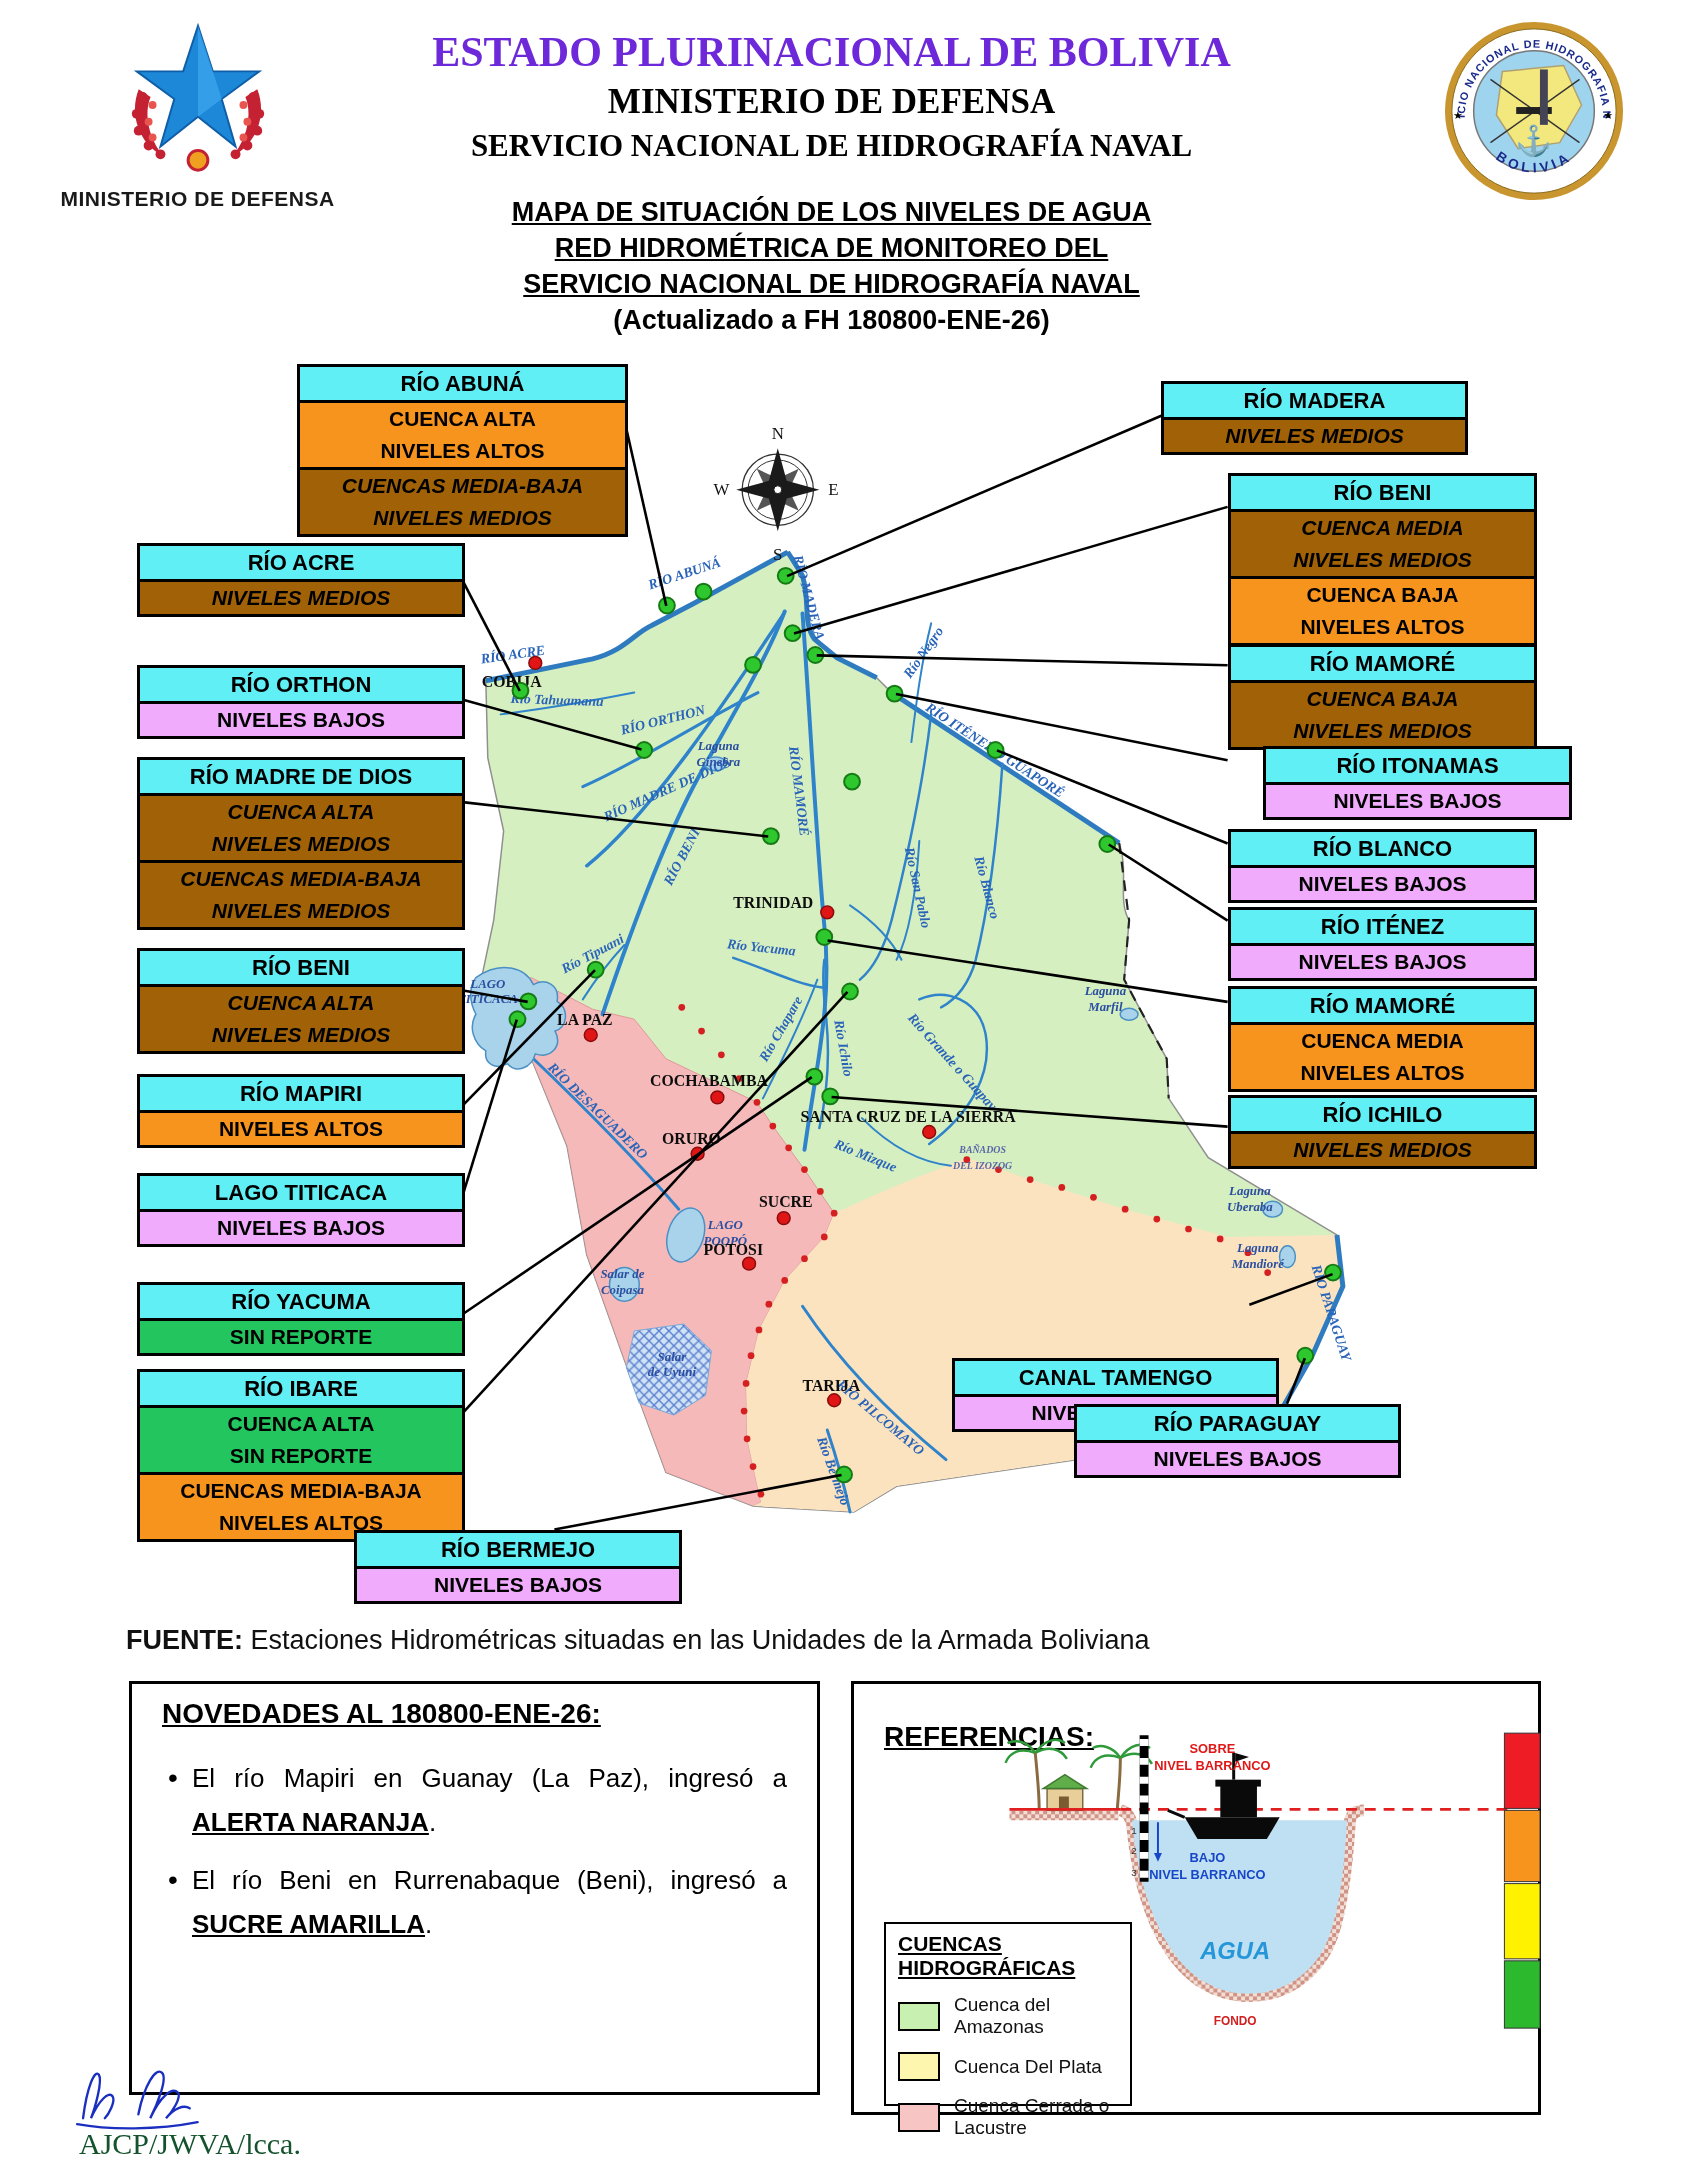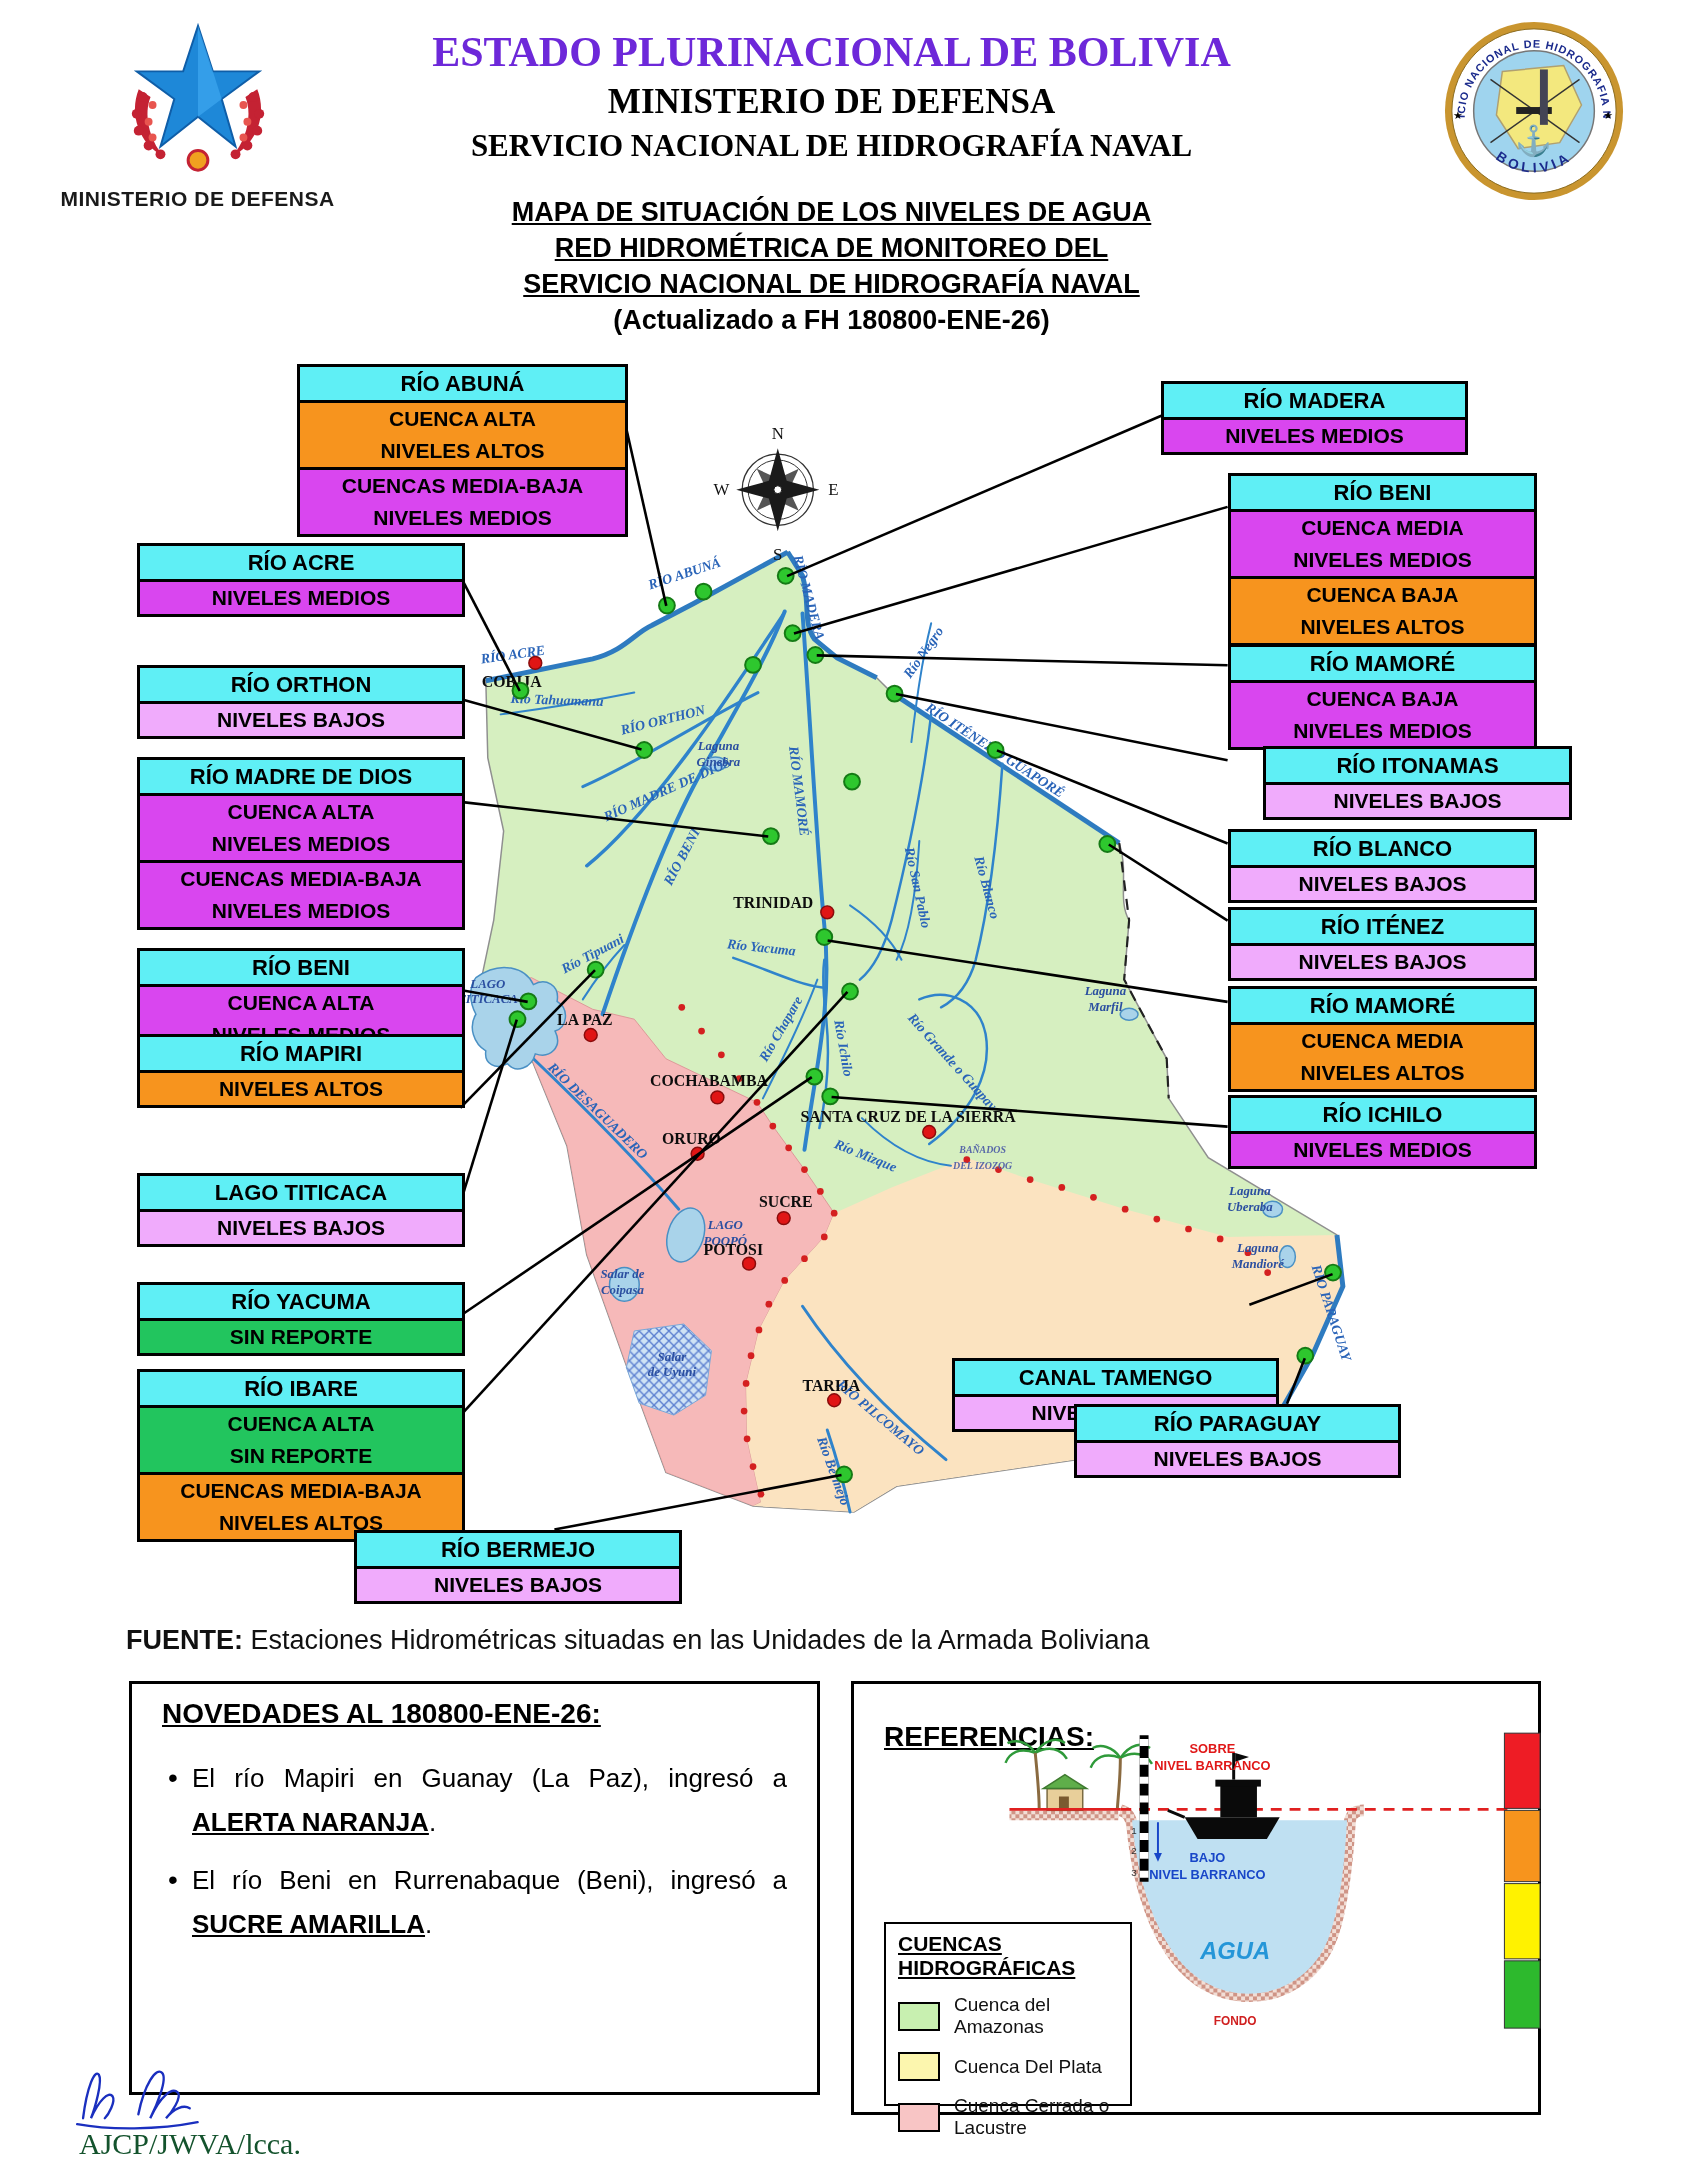--- a/index.html
+++ b/index.html
@@ -16,21 +16,21 @@
   .logo-left{position:absolute;left:59px;top:20px;width:277px;text-align:center;}
   .logo-left-caption{font-weight:bold;font-size:21px;color:#1a1a1a;letter-spacing:0.5px;margin-top:4px;}
   .seal{position:absolute;left:1443px;top:20px;}
   
   .callout{position:absolute;border:3px solid #000;background:#fff;z-index:30;}
   .co-title{background:#5FEFF5;font-weight:bold;font-size:22px;text-align:center;
             padding:4px 2px 3px 2px;border-bottom:3px solid #000;}
   .co-row{font-weight:bold;font-size:21px;text-align:center;border-bottom:3px solid #000;}
   .co-row:last-child{border-bottom:none;}
   .co-row div{padding:3px 2px;line-height:26px;}
-  .co-row.yellow{background:#d946ef;}
+  .co-row.yellow{background:#a16207;font-style:italic;}
   .co-row.orange{background:#F7941E;}
   .co-row.green{background:#f0abfc;}
   .co-row.white{background:#22c55e;}
   
   .river-label{font-family:"Liberation Serif",serif;font-style:italic;font-weight:bold;font-size:14px;fill:#2a64b8;}
   .lake-label{font-family:"Liberation Serif",serif;font-style:italic;font-weight:bold;font-size:13px;fill:#2b4fa0;}
   .marsh-label{font-family:"Liberation Serif",serif;font-style:italic;font-weight:bold;font-size:10px;fill:#5868a8;}
   .city-label{font-family:"Liberation Serif",serif;font-weight:bold;font-size:16px;fill:#0d0d0d;}
   .compass-letter{font-family:"Liberation Serif",serif;font-size:17px;fill:#111;}
   
@@ -374,21 +374,21 @@
           <div>NIVELES MEDIOS</div>
         </div>
       </div>
       <div class="callout" style="left: 137px; top: 948px; width: 322px;">
         <div class="co-title">RÍO BENI</div>
         <div class="co-row yellow">
           <div>CUENCA ALTA</div>
           <div>NIVELES MEDIOS</div>
         </div>
       </div>
-      <div class="callout" style="left: 137px; top: 1034px; width: 322px;">
+      <div class="callout" style="left: 137px; top: 1074px; width: 322px;">
         <div class="co-title">RÍO MAPIRI</div>
         <div class="co-row orange">
           <div>NIVELES ALTOS</div>
         </div>
       </div>
       <div class="callout" style="left: 137px; top: 1173px; width: 322px;">
         <div class="co-title">LAGO TITICACA</div>
         <div class="co-row green">
           <div>NIVELES BAJOS</div>
         </div>

